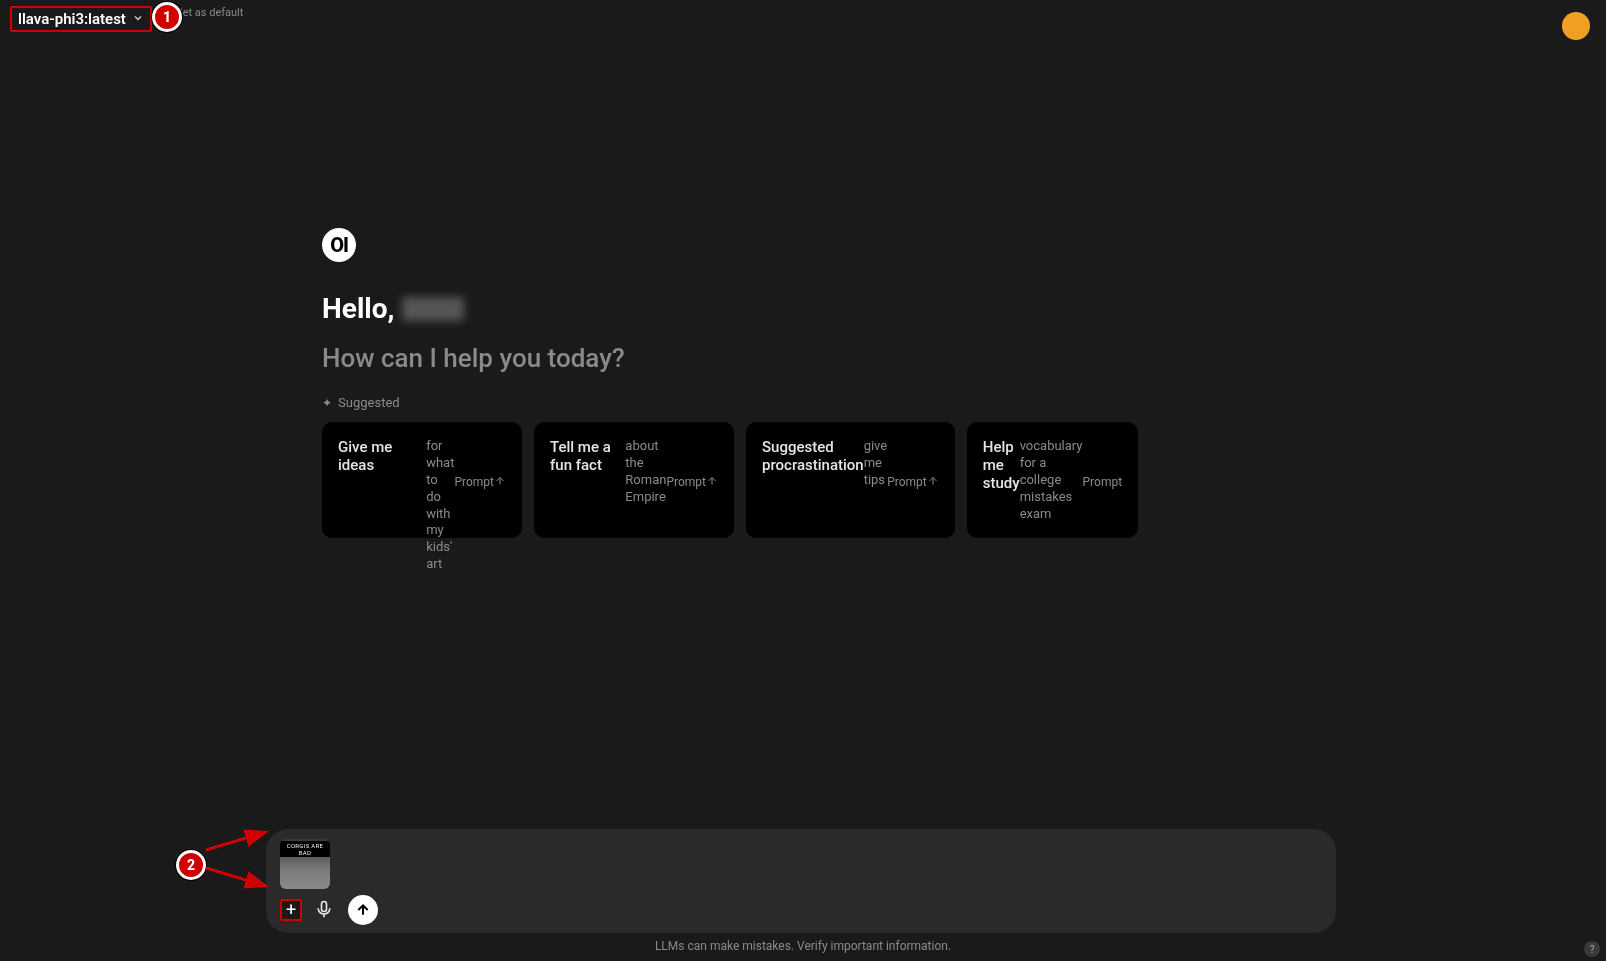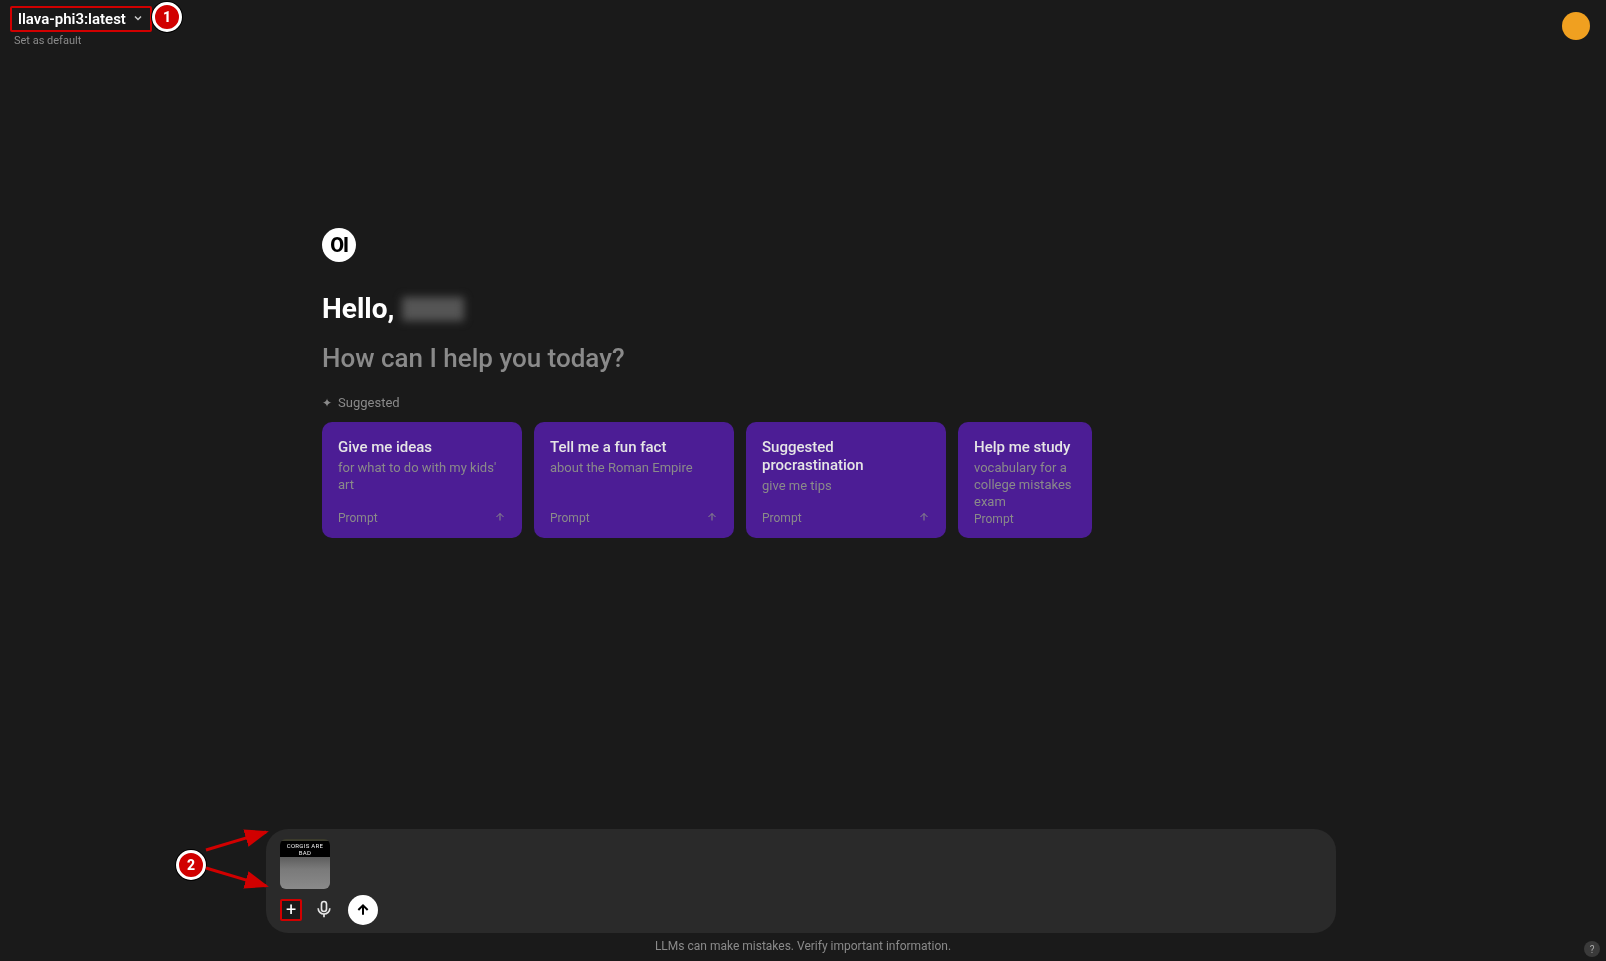--- a/index.html
+++ b/index.html
@@ -15,21 +15,21 @@
   }
 
   
   .topbar {
     position: absolute;
     top: 0; left: 0; right: 0;
     padding: 6px 10px 0 10px;
     display: flex;
     align-items: flex-start;
   }
-  .model-area { display: flex; flex-direction: column; gap: 2px; }
+  .model-area { display: flex; gap: 2px; }
   .model-row { display: flex; align-items: center; gap: 8px; }
   .model-selector {
     display: flex; align-items: center; gap: 6px;
     padding: 2px 6px;
     border: 2px solid #d10000;
     border-radius: 2px;
     cursor: pointer;
     font-weight: 600;
     font-size: 15px;
     color: #fff;
@@ -101,46 +101,46 @@
   .sparkle { font-size: 12px; }
 
   .cards {
     margin-top: 12px;
     display: flex;
     gap: 12px;
   }
   .card {
     flex: 0 0 200px;
     height: 116px;
-    background: #4c1d95;
+    background: #000000;
     border-radius: 10px;
     padding: 16px 16px 12px 16px;
     display: flex;
-    flex-direction: column;
+    flex-direction: row;
     cursor: pointer;
   }
   .card:last-child {
     flex: 0 0 134px; 
   }
   .card-title {
     color: #e5e5e5;
     font-size: 15px;
     font-weight: 500;
     margin-bottom: 4px;
   }
   .card-sub {
     color: #8a8a8a;
     font-size: 13px;
     line-height: 1.3;
     flex: 1;
   }
   .card-footer {
     display: flex;
     justify-content: space-between;
-    align-items: flex-start;
+    align-items: center;
     color: #8a8a8a;
     font-size: 12px;
   }
 
   
   .input-wrap {
     position: absolute;
     left: 266px;
     right: 270px;
     bottom: 28px;

